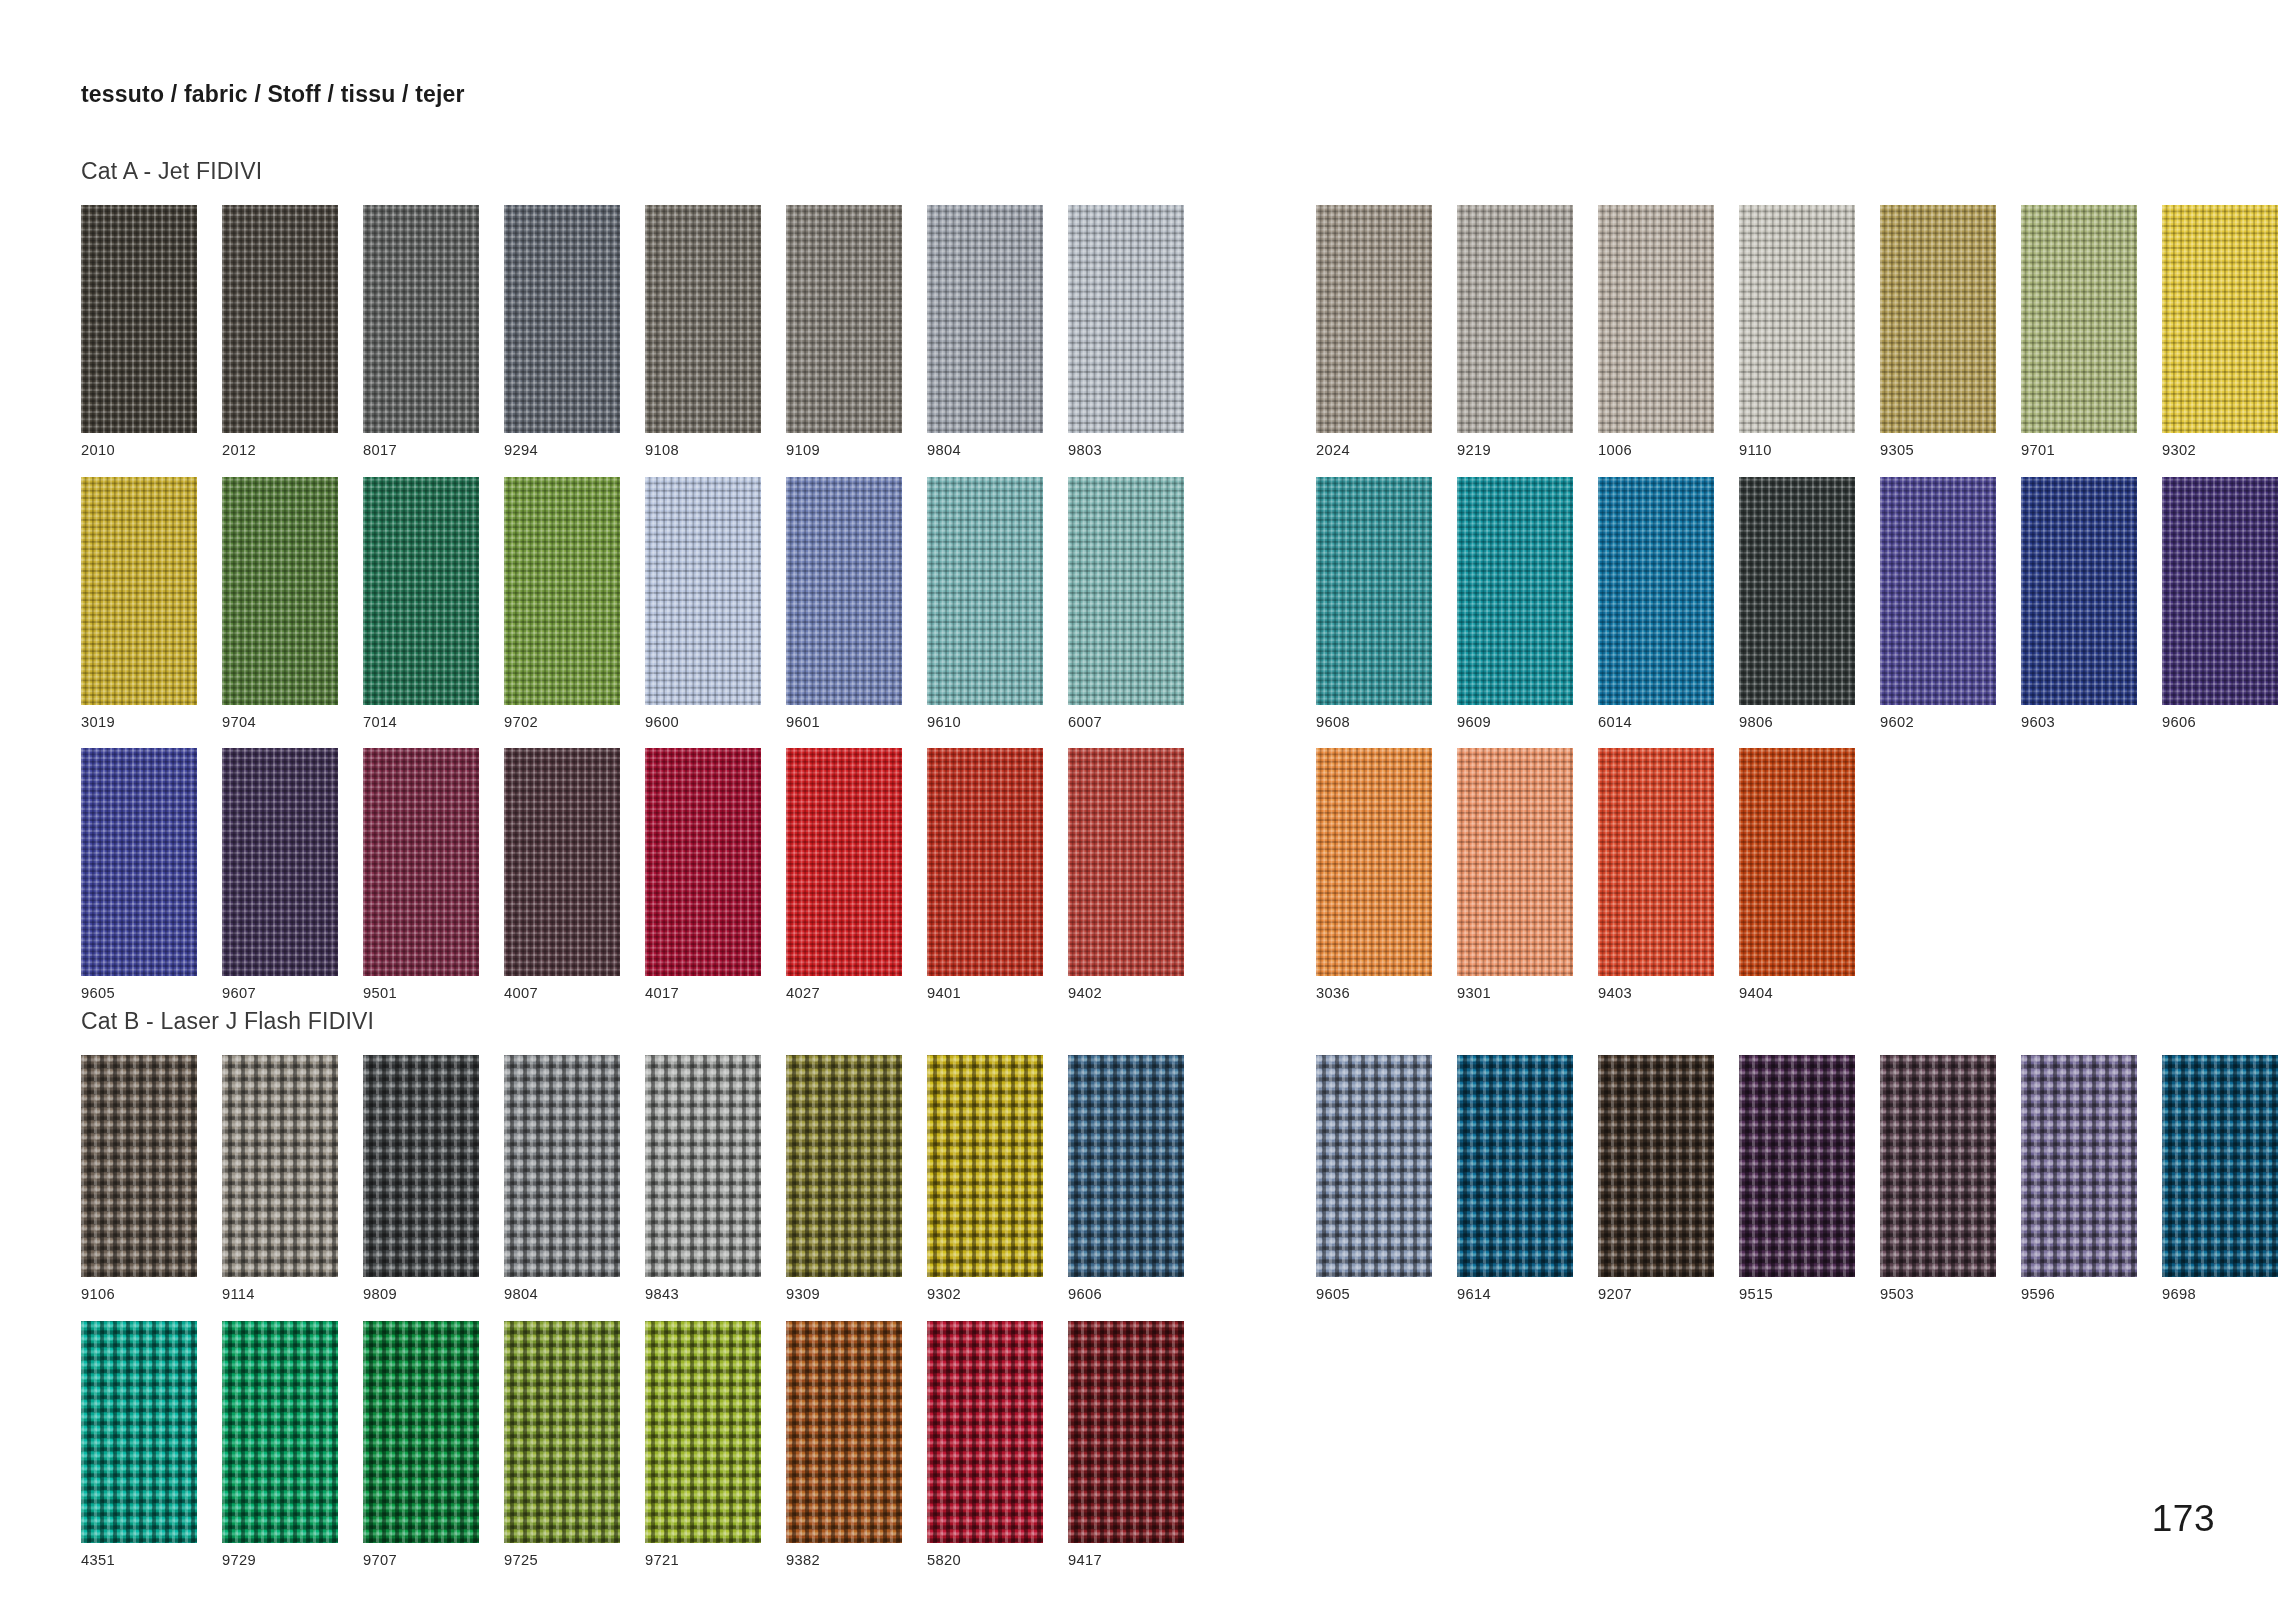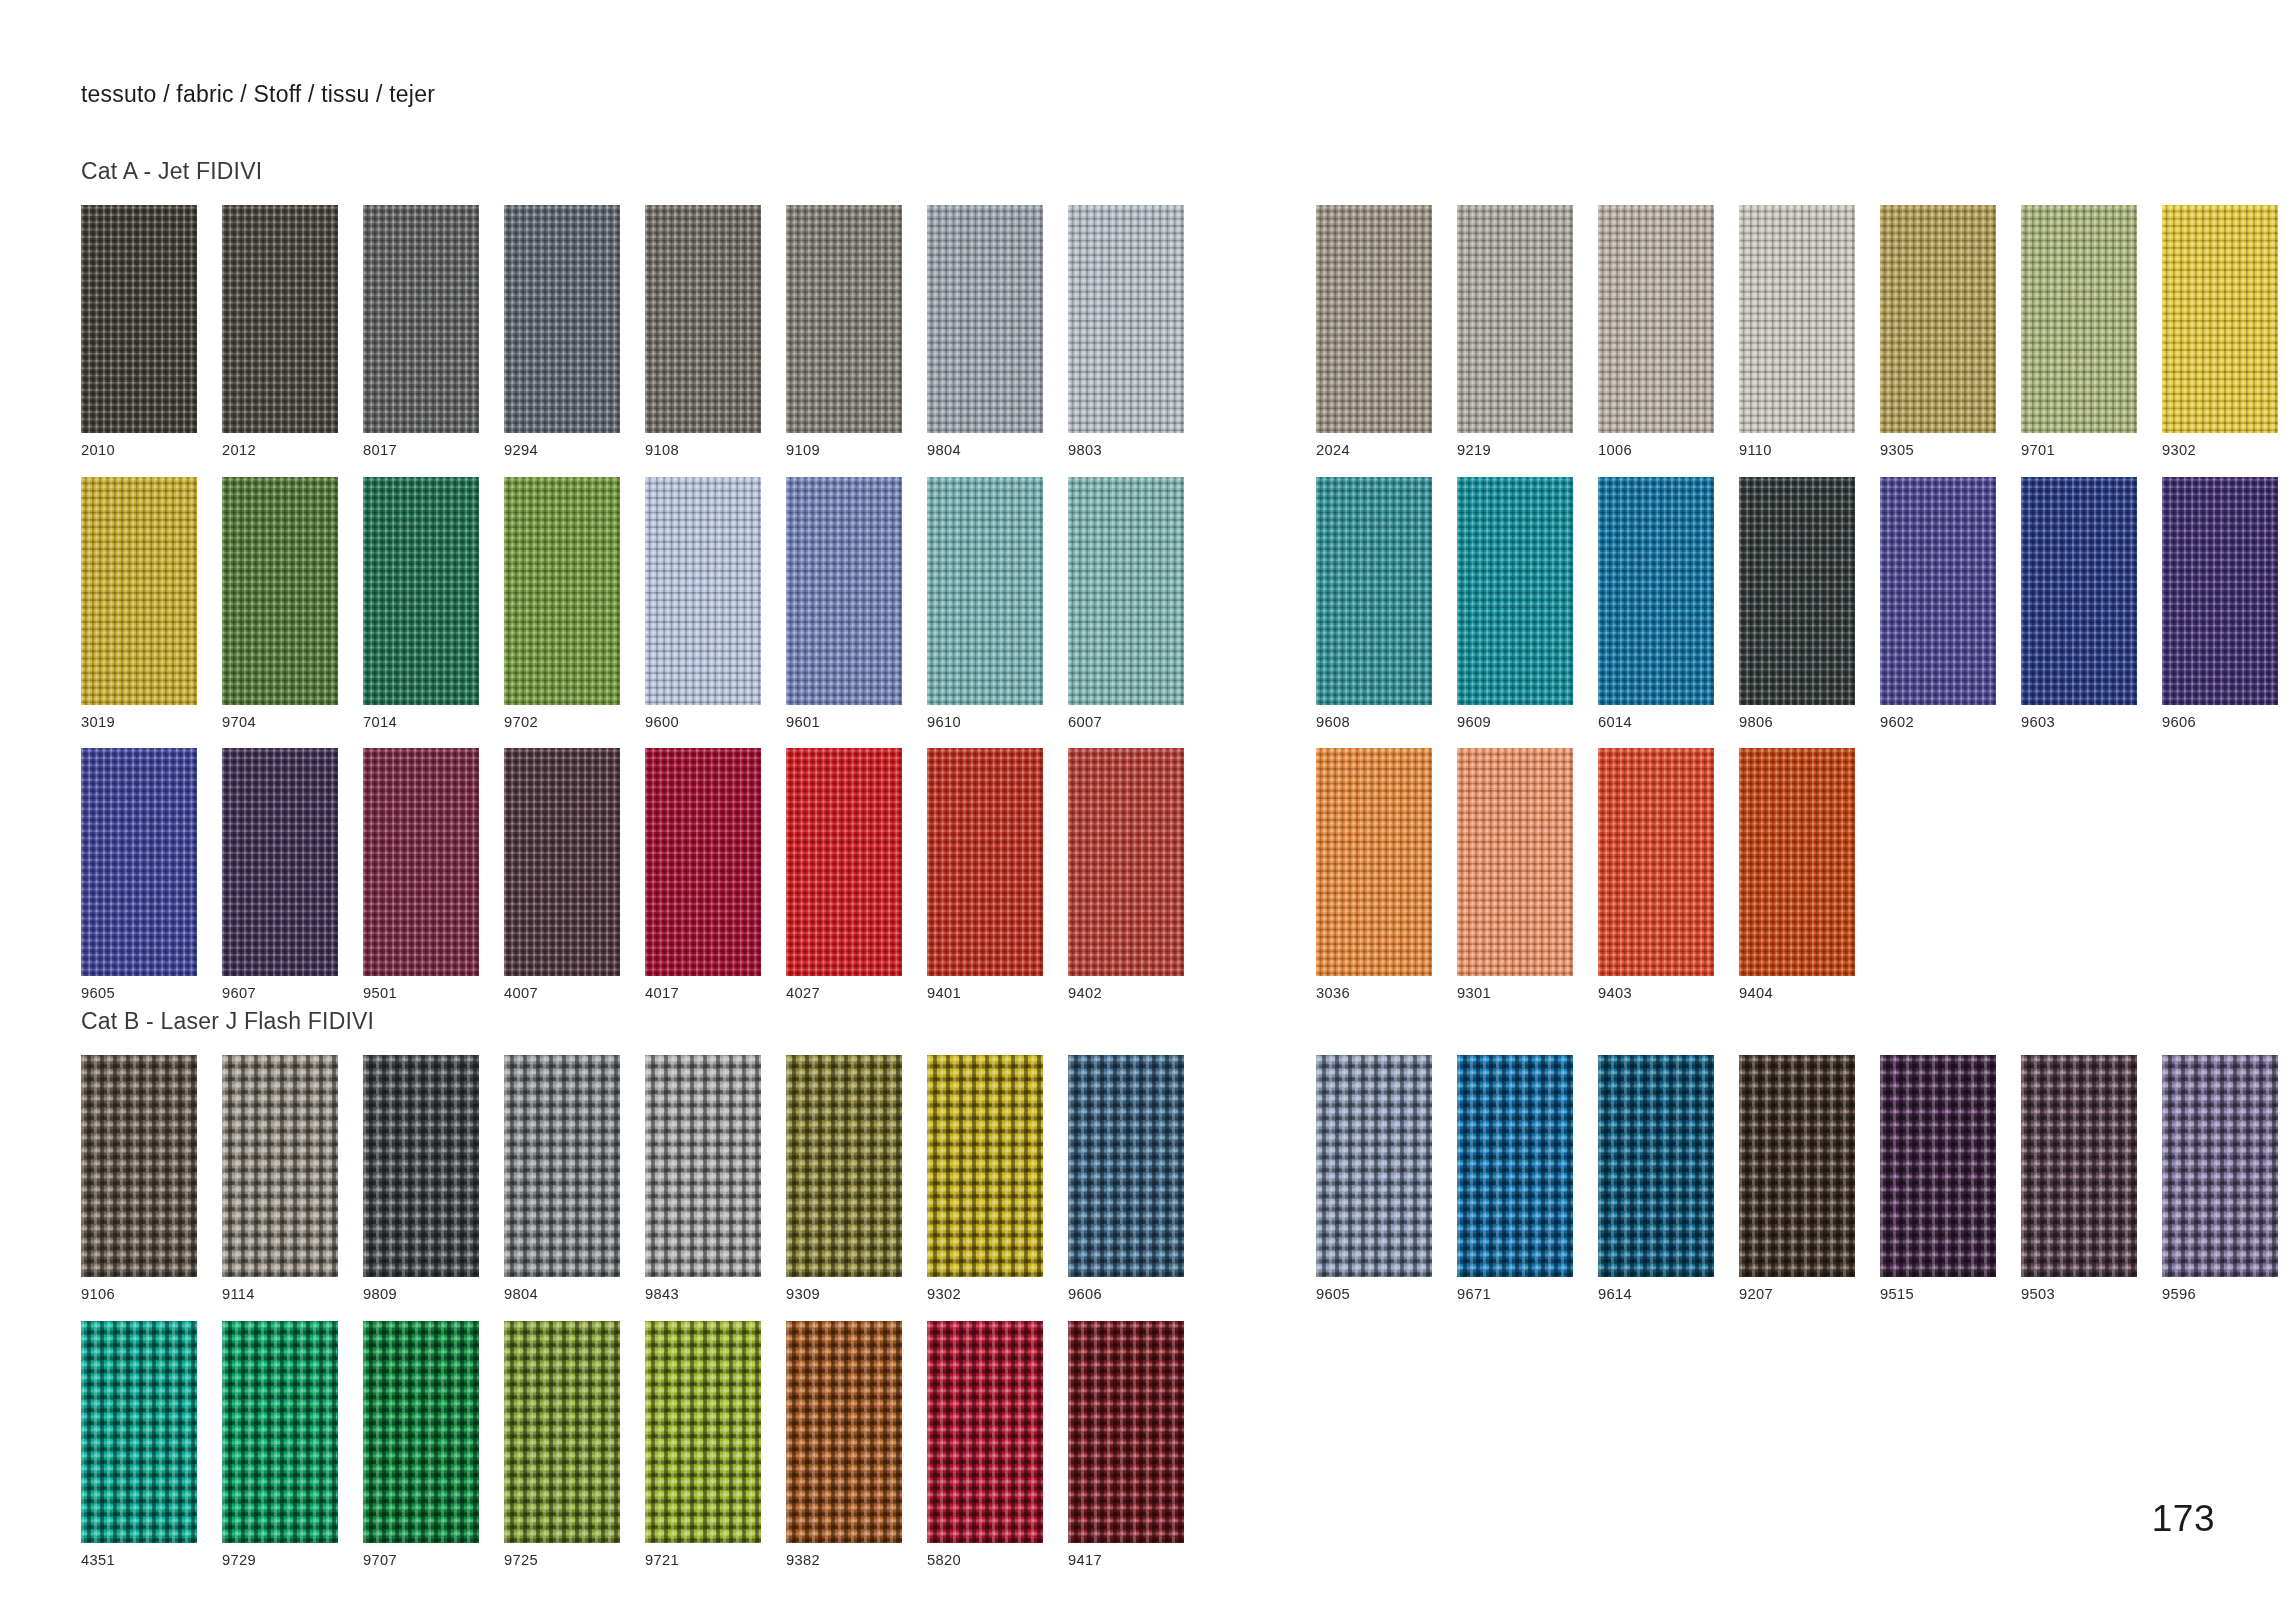--- a/index.html
+++ b/index.html
@@ -25,21 +25,21 @@
     padding: 0;
     box-sizing: border-box;
   }
 
   
   .page-heading {
     position: absolute;
     left: 81px;
     top: 81px;
     font-size: 23px;
-    font-weight: normal;
+    font-weight: bold;
     letter-spacing: 0.2px;
     color: #1b1b1b;
   }
 
   .cat-heading {
     font-size: 23px;
     font-weight: normal;
     color: #3a3a3a;
     letter-spacing: 0.2px;
     margin: 0 0 20px 0;
@@ -467,24 +467,20 @@
             </div>
           </div>
         </div>
         <div class="col">
           <div class="swatch-row cat-b">
             <div class="swatch-cell">
               <div class="swatch weave-b" style="background-color: rgb(139, 155, 182);"></div>
               <div class="swatch-label">9605</div>
             </div>
             <div class="swatch-cell">
-              <div class="swatch weave-b" style="background-color: rgb(14, 111, 171);"></div>
-              <div class="swatch-label">9671</div>
-            </div>
-            <div class="swatch-cell">
               <div class="swatch weave-b" style="background-color: rgb(13, 95, 134);"></div>
               <div class="swatch-label">9614</div>
             </div>
             <div class="swatch-cell">
               <div class="swatch weave-b" style="background-color: rgb(74, 58, 46);"></div>
               <div class="swatch-label">9207</div>
             </div>
             <div class="swatch-cell">
               <div class="swatch weave-b" style="background-color: rgb(70, 40, 74);"></div>
               <div class="swatch-label">9515</div>

